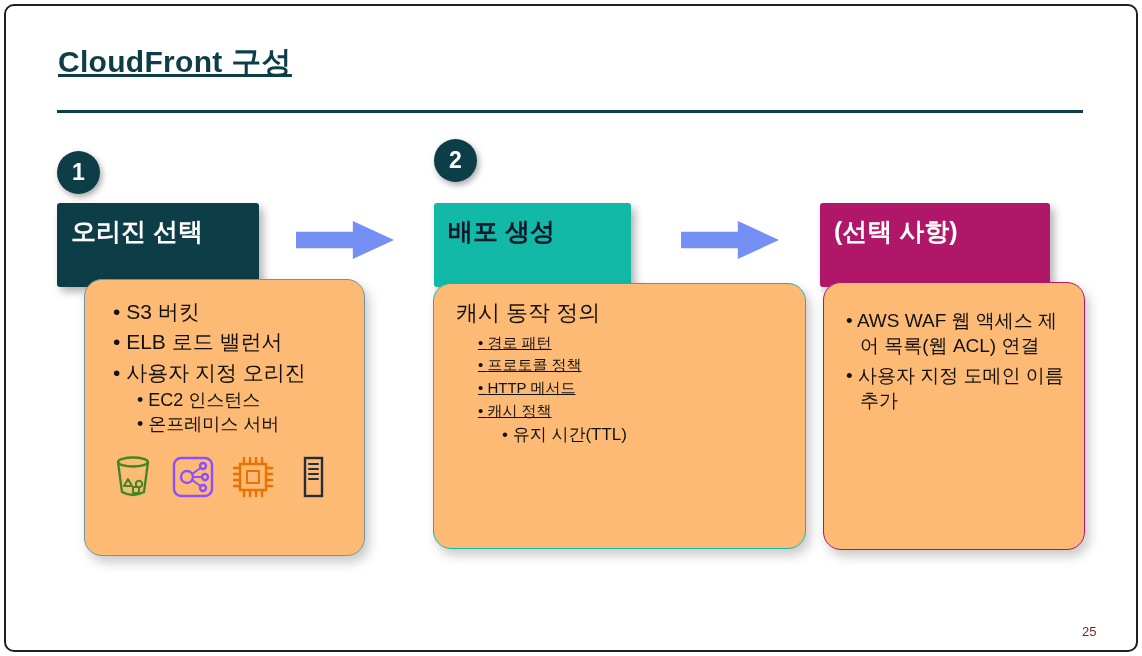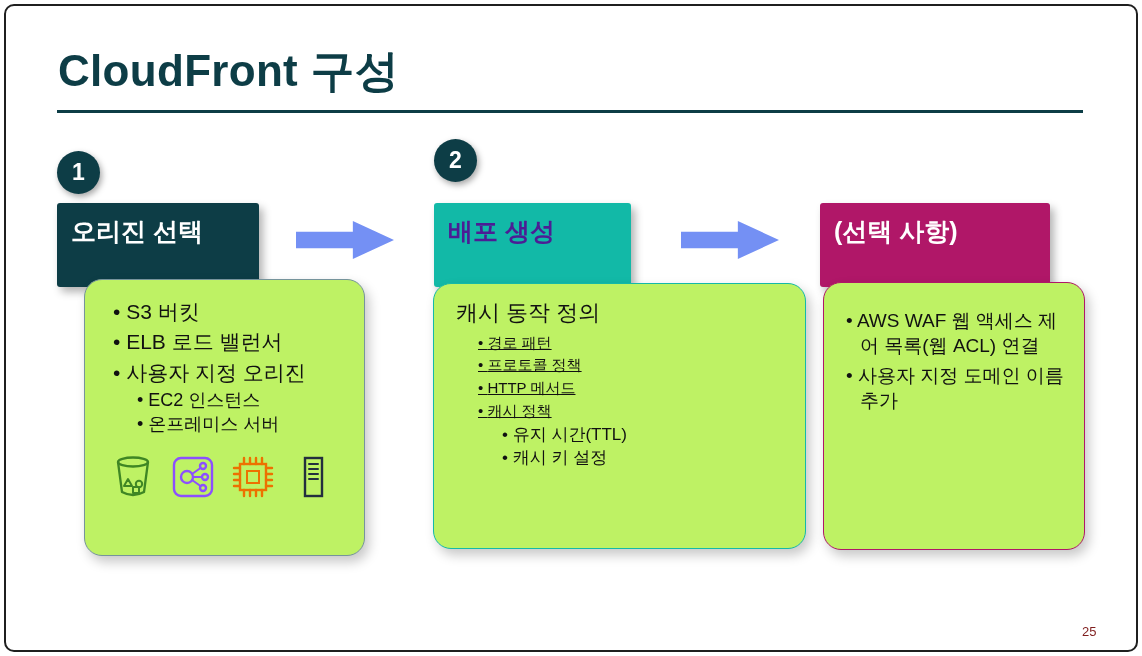--- a/index.html
+++ b/index.html
@@ -10,49 +10,49 @@
     font-family:"Liberation Sans","DejaVu Sans",sans-serif;
     overflow:hidden;
     color:#111;
   }
   .frame {
     position:absolute; left:4px; top:4px; width:1134px; height:648px;
     border:2px solid #1f1f1f; border-radius:10px; background:#fff;
   }
   .title {
     position:absolute; left:58px; top:42px;
-    font-size:44px; font-weight:700; letter-spacing:.3px;
+    font-size:30px; font-weight:700; letter-spacing:.3px;text-decoration:underline;
   }
   .divider {
     position:absolute; left:57px; top:110px; width:1026px; height:3px;
   }
   .badge {
     position:absolute; width:43px; height:43px; border-radius:50%;
     display:flex; align-items:center; justify-content:center;
     color:#fff; font-size:23px; font-weight:700;
     box-shadow:2px 3px 6px rgba(0,0,0,.35); z-index:3;
   }
   #badge1 { left:57px;  top:151px; }
   #badge2 { left:434px; top:139px; }
   .hdr {
     position:absolute; height:84px; padding:12px 14px;
     font-size:25px; font-weight:700; border-radius:3px;
     box-shadow:4px 5px 9px rgba(0,0,0,.30); z-index:1;
   }
   #hdr1 { left:57px;  top:203px; width:202px; color:#fff; }
-  #hdr2 { left:434px; top:203px; width:197px; color:#4c1d95; }
+  #hdr2 { left:434px; top:203px; width:197px; color:#0f172a; }
   #hdr3 { left:820px; top:203px; width:230px; color:#fff; }
   .arrow {
     position:absolute; width:98px; height:38px; top:221px; z-index:0;
     clip-path:polygon(0 28%, 58% 28%, 58% 0, 100% 50%, 58% 100%, 58% 72%, 0 72%);
   }
   #arrow1 { left:296px; }
   #arrow2 { left:681px; }
   .card {
-    position:absolute; background:#bef264; border-radius:18px;
+    position:absolute; background:#fdba74; border-radius:18px;
     box-shadow:4px 6px 12px rgba(0,0,0,.22); z-index:2;
   }
   #card1 { left:84px;  top:279px; width:281px; height:277px; border:1px solid #76949c; padding:16px 8px 8px 16px; }
   #card2 { left:433px; top:283px; width:373px; height:266px; border:1px solid #14b9a8; padding:14px 8px 16px 14px; }
   #card3 { left:823px; top:282px; width:262px; height:268px; border:1px solid #b01768; padding:20px 12px 8px 16px; }
   .li { display:block; }
   .li::before { content:"• "; }
   .l1 { font-size:21px; line-height:1.4; padding-left:20px; text-indent:-14px; margin:1px 0 1px 6px; }
   .l2 { font-size:18px; line-height:1.35; padding-left:18px; text-indent:-12px; margin:0 0 0 30px; }
   #card2 .head { font-size:22px; line-height:1.35; margin:0 0 4px 8px; }
@@ -130,21 +130,20 @@
   </div>
 </div>
 
 <div class="card" id="card2">
   <div class="head">캐시 동작 정의</div>
   <span class="li l1">경로 패턴</span>
   <span class="li l1">프로토콜 정책</span>
   <span class="li l1">HTTP 메서드</span>
   <span class="li l1">캐시 정책</span>
   <span class="li l2">유지 시간(TTL)</span>
-  <span class="li l2">캐시 키 설정</span>
 </div>
 
 <div class="card" id="card3">
   <span class="li l1">AWS WAF 웹 액세스 제어 목록(웹 ACL) 연결</span>
   <span class="li l1">사용자 지정 도메인 이름 추가</span>
 </div>
 
 <div class="pagenum">25</div>
 
 </body></html>

